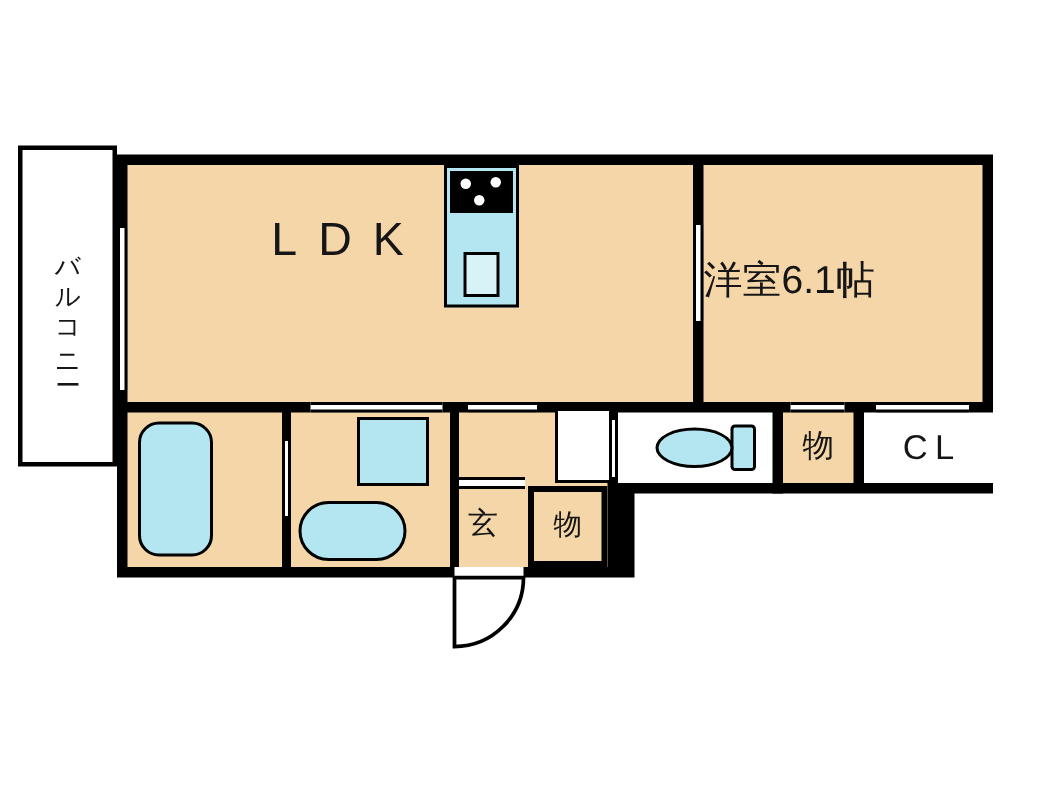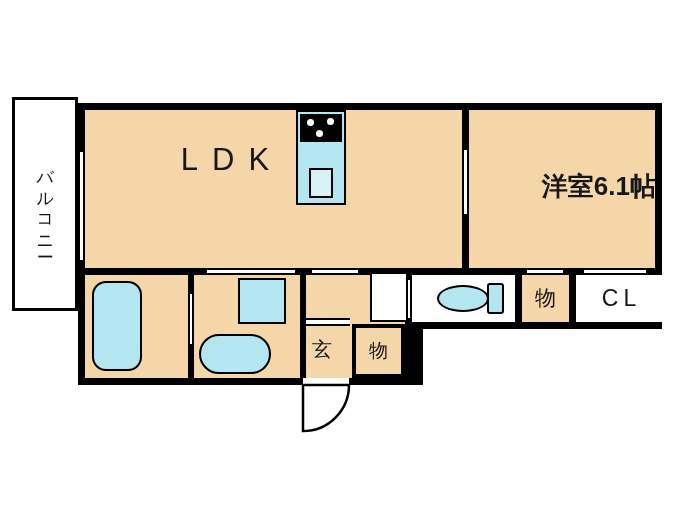--- a/index.html
+++ b/index.html
@@ -76,16 +76,16 @@
     <span class="lbl" style="position:static; font-size:19px;">物</span>
   </div>
   <div class="abs" style="left:303px; top:378px; width:46px; height:7px; background:#fff;"></div>
   <svg class="abs" style="left:0; top:0; width:700px; height:525px; pointer-events:none;" viewBox="0 0 700 525">
     <path d="M303,385 L349,385 A46,46 0 0 1 303,431 Z" fill="#ffffff" stroke="#000000" stroke-width="2.5"></path>
   </svg>
 
   <div class="lbl" style="left:110px; top:142px; width:230px; text-align:center;">
     <div style="font-size:31px; letter-spacing:14px; padding-left:14px;">LDK</div>
   </div>
-  <div class="lbl" style="left:469px; top:172px; width:187px; text-align:right; font-size:26px;font-weight:bold;">洋室6.1帖</div>
+  <div class="lbl" style="left:469px; top:172px; width:187px; text-align:left; font-size:26px;">洋室6.1帖</div>
   <div class="lbl" style="left:312px; top:338px; font-size:20px;">玄</div>
 
 </div>
 
 </body></html>

